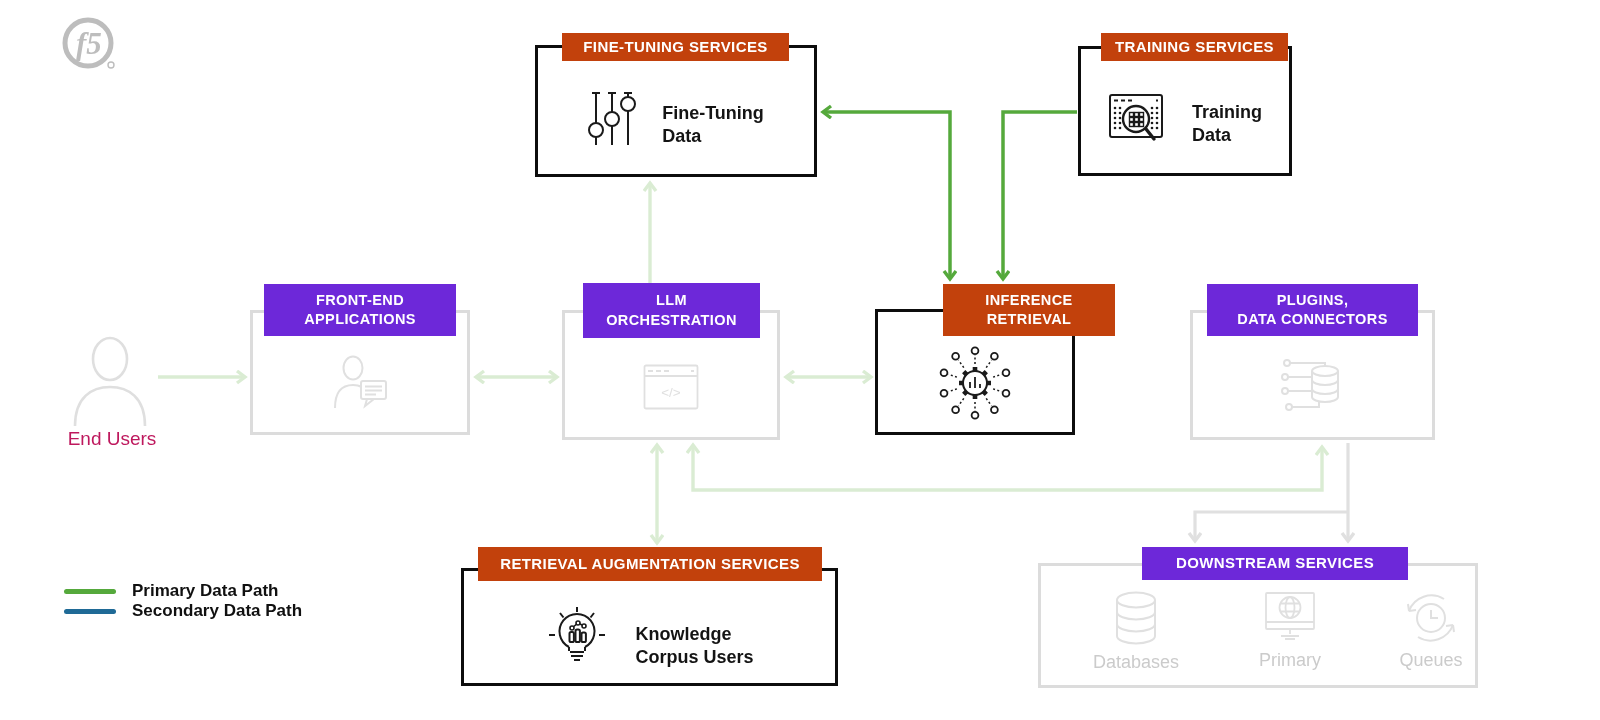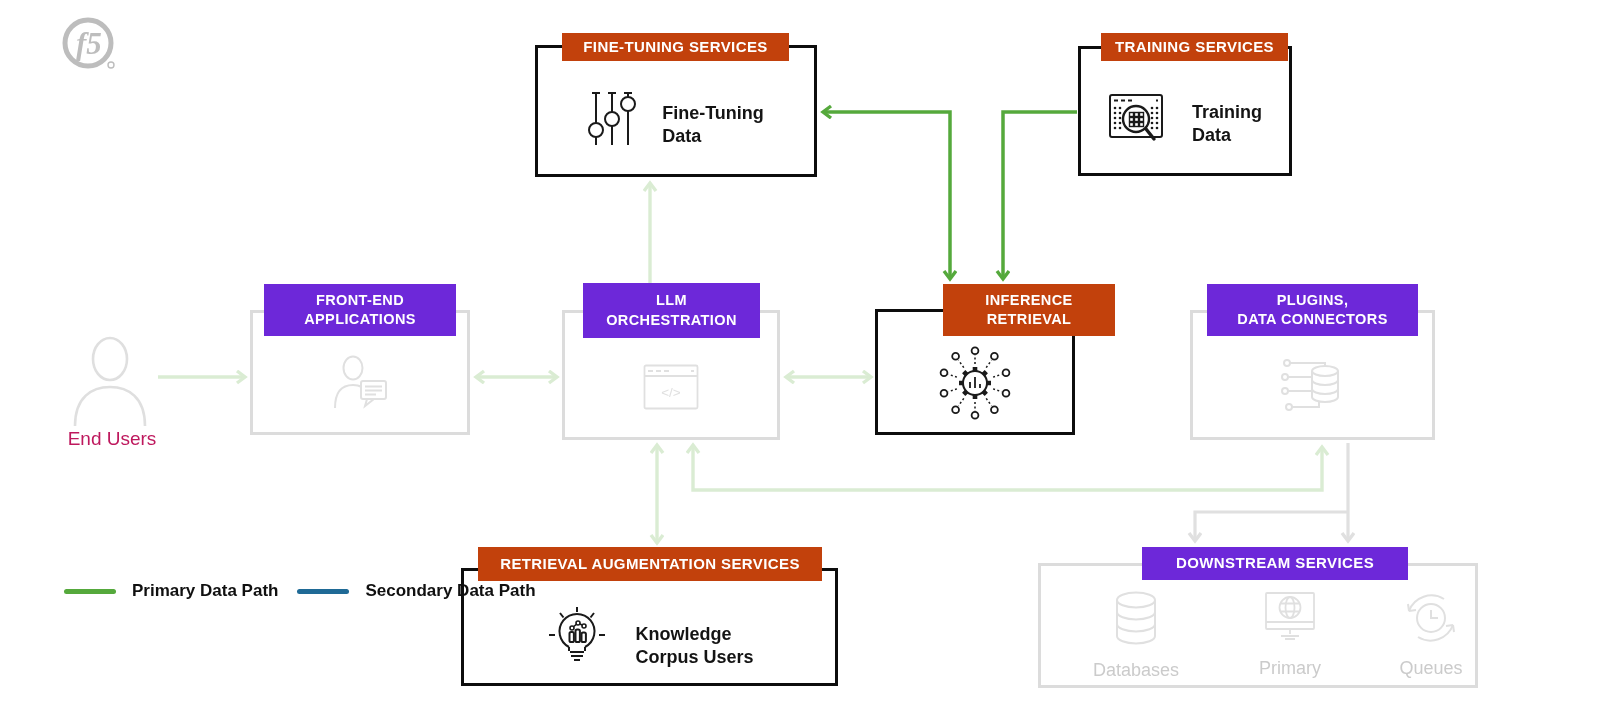--- a/index.html
+++ b/index.html
@@ -13,23 +13,23 @@
         flex-direction:column;align-items:center;justify-content:center;
         font-weight:700;letter-spacing:.4px;text-align:center;box-sizing:border-box}
   .band.faded{background:#6d28d9}
   .band .t1{font-size:15px;line-height:1.1}
   .band.two .t1,.band.two .t2{font-size:14.5px;line-height:1.32}
   .content{display:flex;align-items:flex-end;gap:26px;padding-top:16px}
   .itemtext{font-size:18px;font-weight:600;color:#141414;line-height:1.28}
   .icon-active{color:#1a1a1a}
   .icon-faded{color:#e0e0e0}
   .ds-item{position:absolute;text-align:center}
-  .ds-label{font-size:18px;color:#cbcbcb;margin-top:8px}
+  .ds-label{font-size:18px;color:#cbcbcb;}
   .endusers-label{position:absolute;font-size:19px;color:#be185d;z-index:2}
-  .legend{position:absolute;left:64px;top:581px;display:flex;flex-direction:row;gap:19px;z-index:2}
+  .legend{position:absolute;left:64px;top:581px;display:flex;flex-direction:column;z-index:2}
   .legend-row{display:flex;align-items:center;gap:16px}
   .swatch{width:52px;height:5px;border-radius:2.5px}
   .legend-label{font-size:17px;font-weight:600;color:#101010}
   .logo{position:absolute;left:62px;top:16px;z-index:2}
 </style>
 </head>
 <body>
 
 <div class="stage">
 

